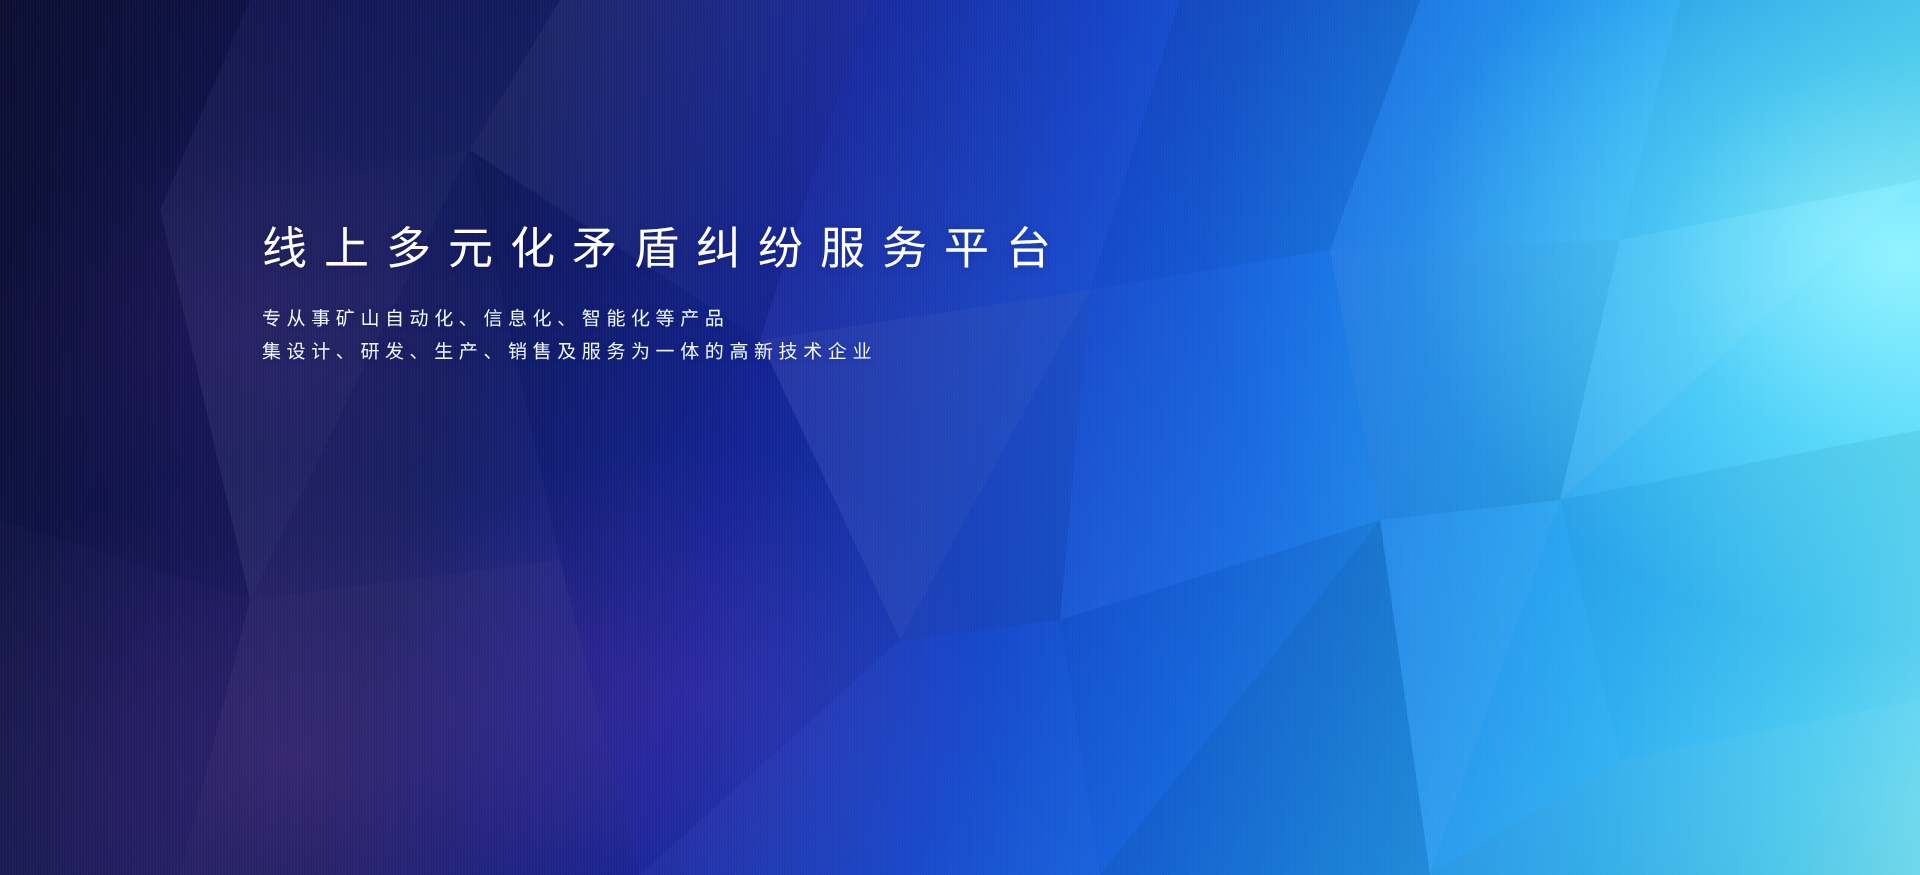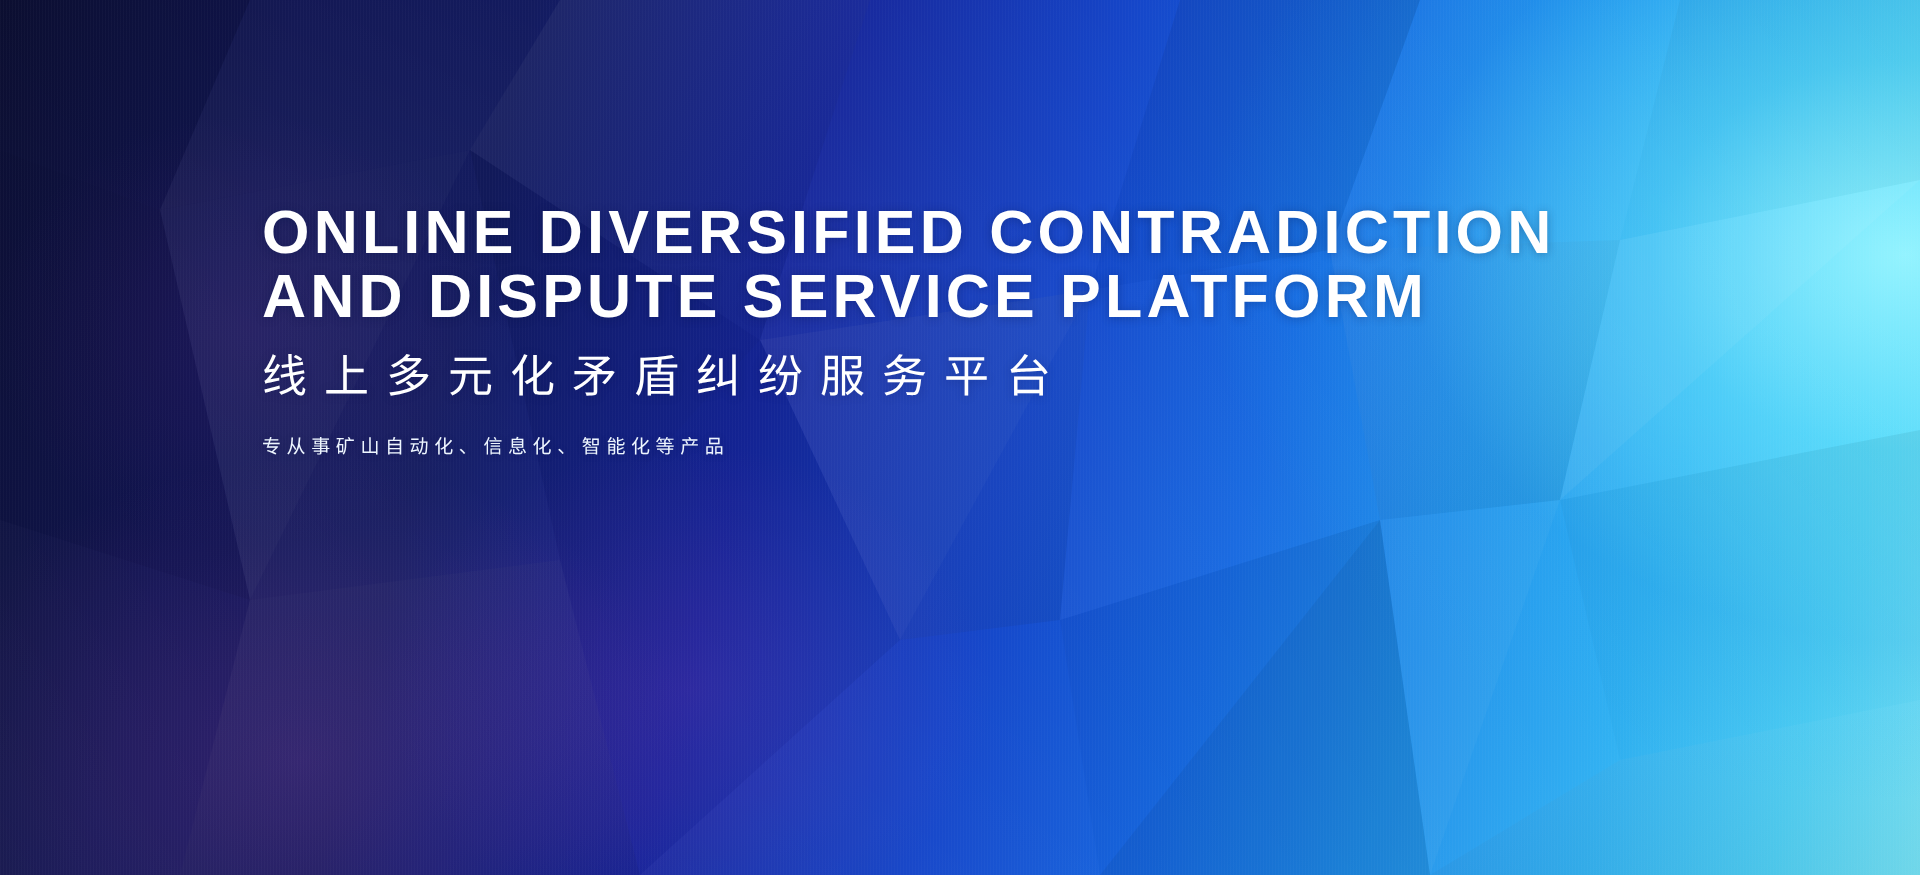--- a/index.html
+++ b/index.html
@@ -179,23 +179,22 @@
       <polygon points="1620,240 1920,180 1560,500" fill="#ffffff" opacity=".05"></polygon>
       <polygon points="1100,875 1430,875 1380,520" fill="#000000" opacity=".05"></polygon>
     </g>
   </svg>
 
   <div id="bg-tint"></div>
   <div id="bg-texture"></div>
 
   <div id="copy-block">
 
-    <h1 id="headline">ONLINE DIVERSIFIED CONTRADICTION
-AND DISPUTE SERVICE PLATFORM</h1>
 
     <h2 id="subtitle-cn">线上多元化矛盾纠纷服务平台</h2>
 
     <div id="description">
       <p class="desc-line">专从事矿山自动化、信息化、智能化等产品</p>
+      <p class="desc-line">集设计、研发、生产、销售及服务为一体的高新技术企业</p>
     </div>
 
   </div>
 </div>
 
 </body></html>

